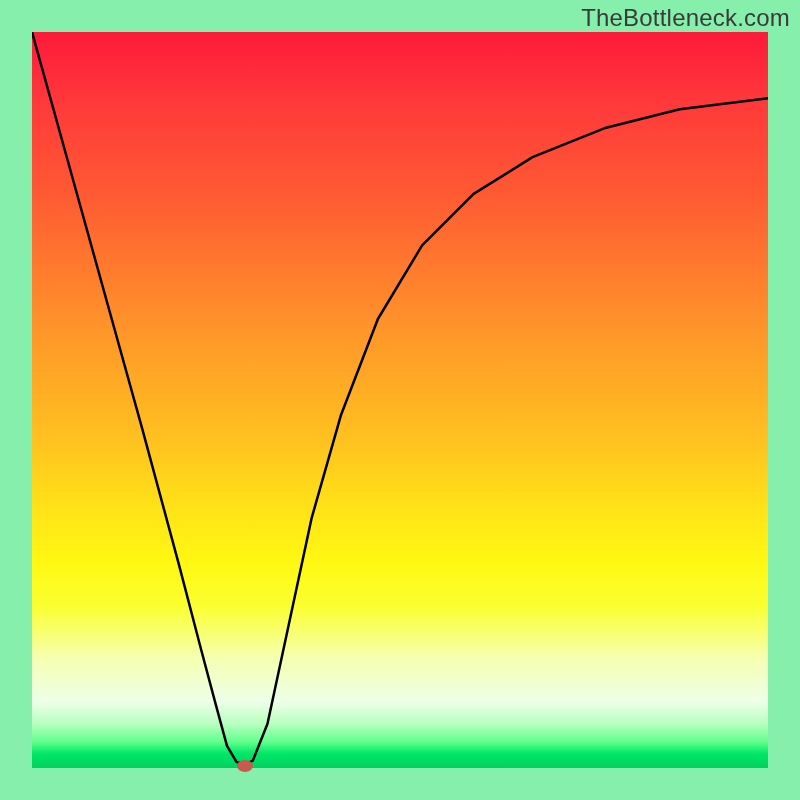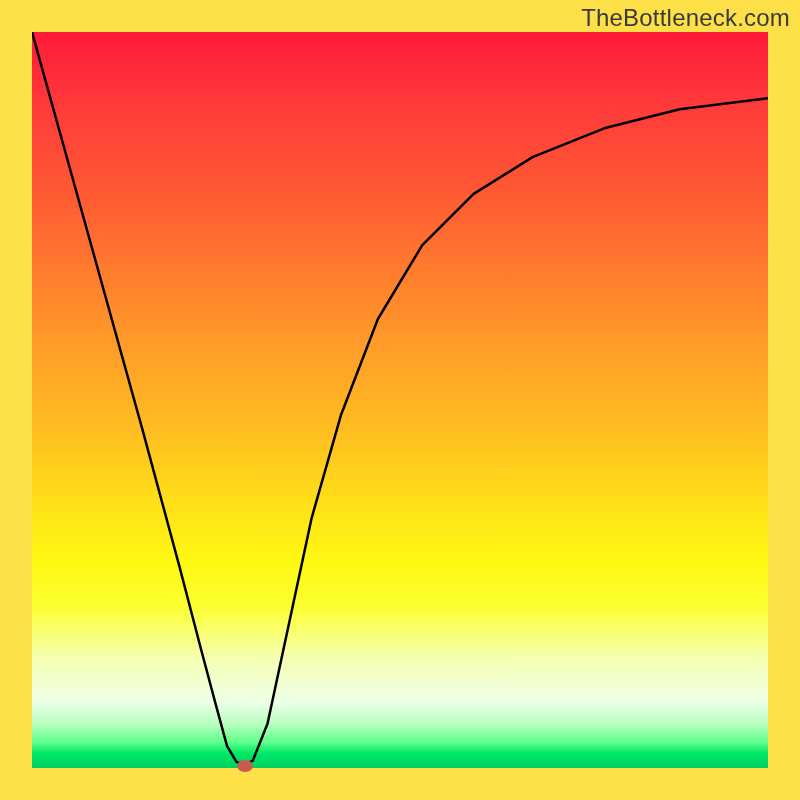--- a/index.html
+++ b/index.html
@@ -8,21 +8,21 @@
     width: 800px;
     height: 800px;
     overflow: hidden;
     background: #000;
     font-family: Arial, Helvetica, sans-serif;
   }
   .frame {
     position: relative;
     width: 800px;
     height: 800px;
-    background: #fde047;
+    background: #86efac;
   }
   .plot {
     position: absolute;
     left: 32px;
     top: 32px;
     width: 736px;
     height: 736px;
     
     background: linear-gradient(
       to bottom,

